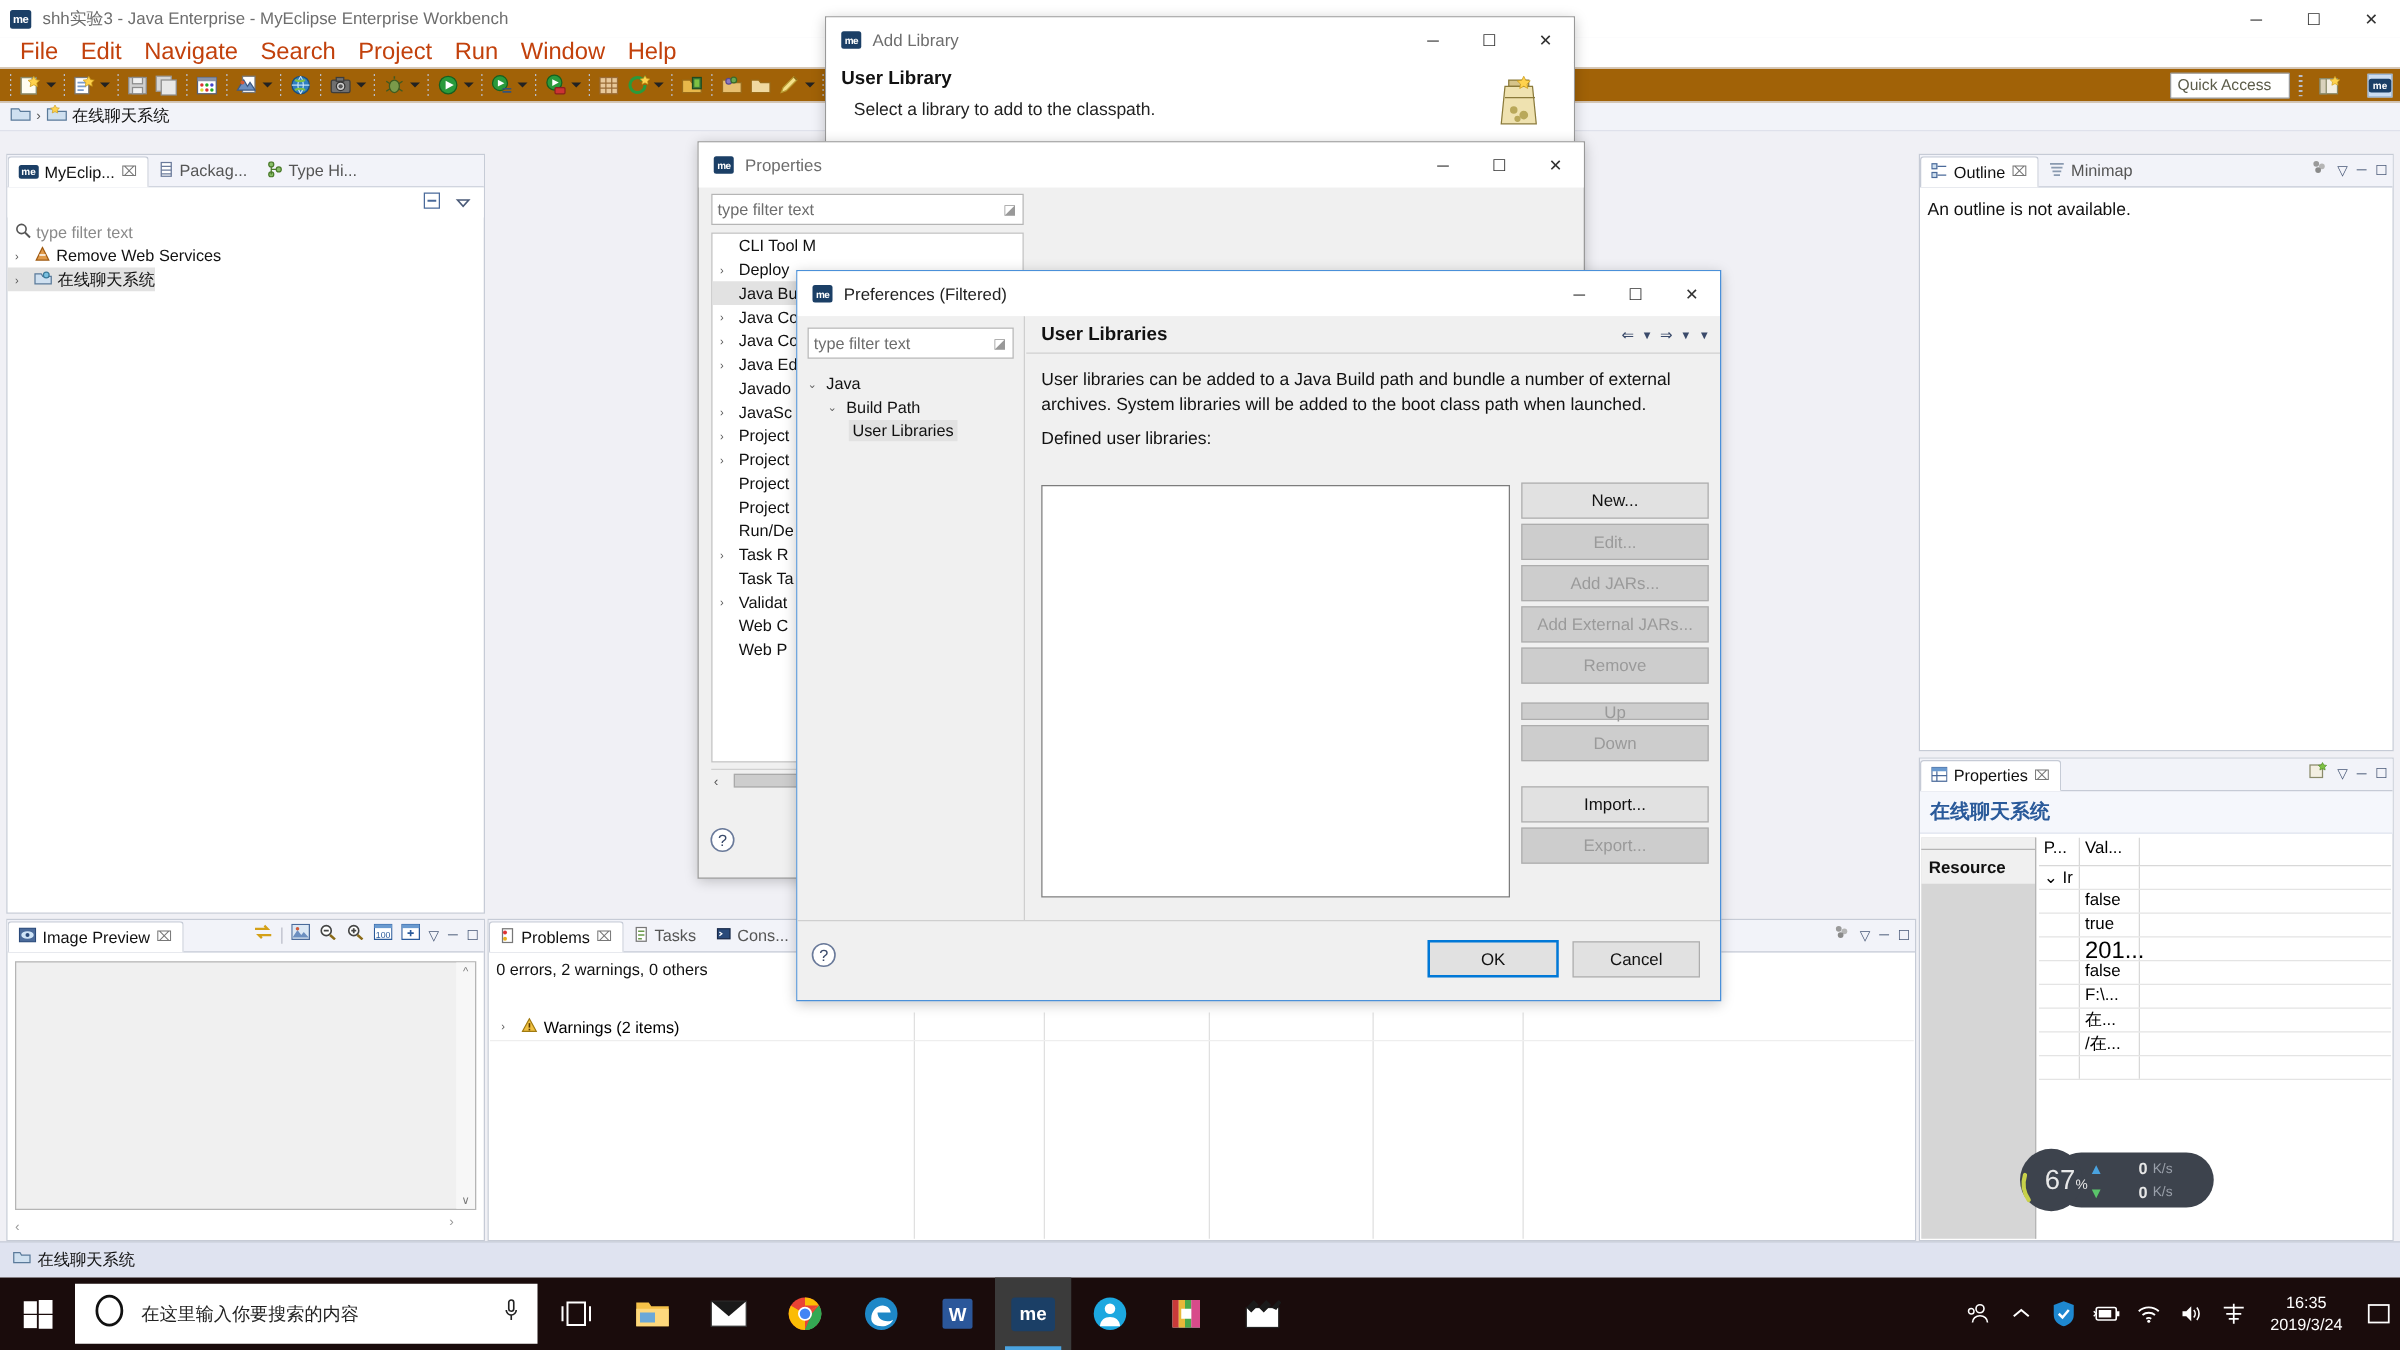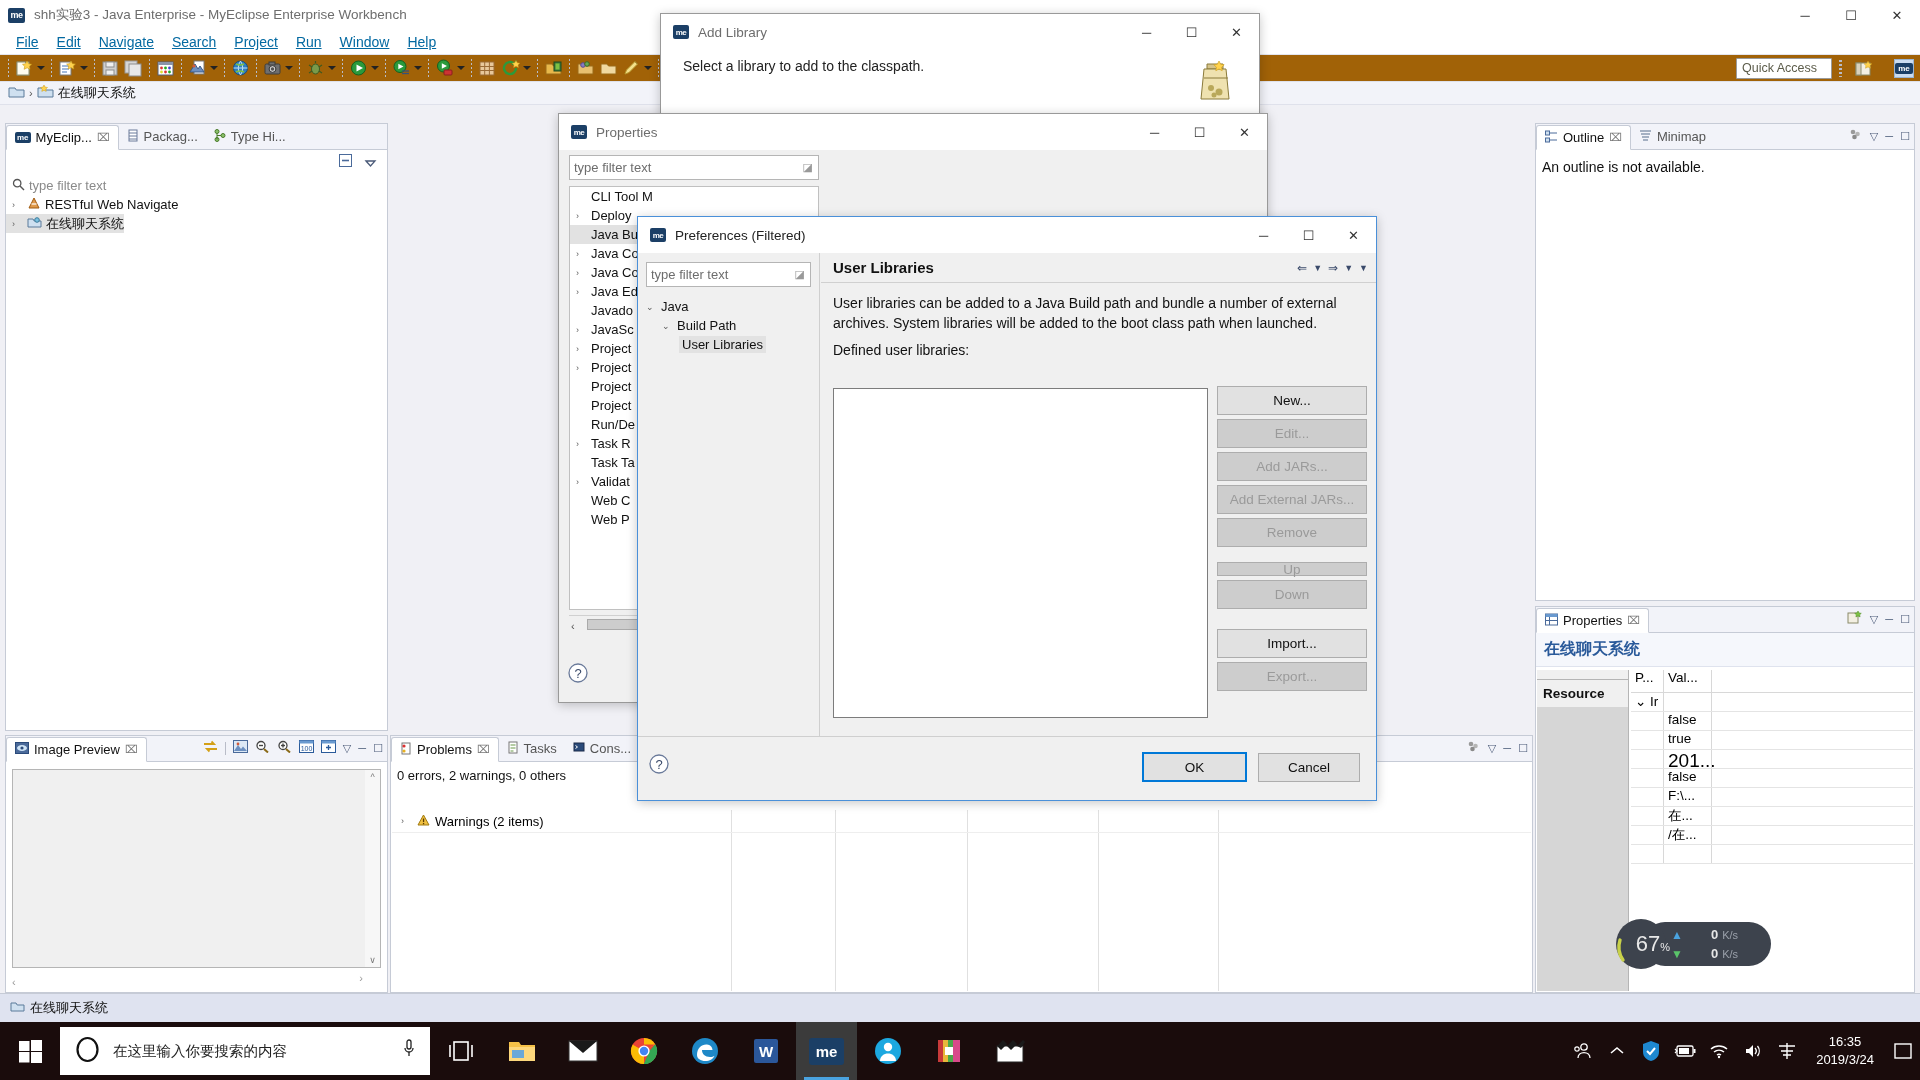--- a/index.html
+++ b/index.html
@@ -25,21 +25,21 @@
     font-size: 9px; font-weight: bold; display: flex; align-items: center;
     justify-content: center; border-radius: 2px; letter-spacing: -0.5px;
   }
   .title-text { font-size: 13.5px; color: #6d6d6d; margin-left: 9px; }
   .win-btns { position: absolute; right: 0; top: 0; display: flex; height: 30px; }
   .win-btn { width: 46px; display: flex; align-items: center; justify-content: center;
              font-size: 13px; color: #333; }
 
   .menubar { height: 24px; background: #ffffff; display: flex; align-items: center;
              padding-left: 7px; gap: 0px; }
-  .menu-item { font-size: 14px; color: #0369a1; padding: 2px 9px; cursor: default; text-decoration: underline; }
+  .menu-item { font-size: 19px; color: #c2410c; padding: 2px 9px; cursor: default; }
 
   .toolbar { height: 28px; background: #a16207; border-top: 1px solid #e3e5ee;
              border-bottom: 1px solid #dfe1eb; display: flex; align-items: center;
              padding-left: 4px; position: relative; }
   .tb-sep { width: 1px; height: 18px; margin: 0 4px;
             background: repeating-linear-gradient(to bottom,#b9bcc8 0 2px, transparent 2px 4px); }
   .tb-ico { width: 21px; height: 20px; margin: 0 1px; position: relative; }
   .tb-arrow { width: 11px; height: 20px; position: relative; }
   .tb-arrow::after {
     content: ""; position: absolute; left: 1px; top: 8px;
@@ -404,21 +404,21 @@
           <span style="color:#8a8a8a;">type filter text</span>
         </div>
         <div class="tree-row">
           <span class="twisty">›</span>
           <span class="ico">
             <svg width="14" height="13" viewBox="0 0 14 13">
                 <path d="M7 1 L12 11 H2z" fill="#e09a4a" stroke="#a05a10"></path>
                 <path d="M4.5 7h5" stroke="#fff" stroke-width="1.2"></path>
               </svg>
           </span>
-          <span>RESTful Web Navigate</span>
+          <span>Remove Web Services</span>
         </div>
         <div class="tree-row sel" style="width:118px;">
           <span class="twisty">›</span>
           <span class="ico">
             <svg width="15" height="13" viewBox="0 0 15 13">
                 <path d="M1 3h5l1.2 2H14v6H1z" fill="#cfe0f0" stroke="#5a7a9a"></path>
                 <circle cx="10" cy="4" r="2.3" fill="#7ac0e0" stroke="#3a7a9a"></circle>
               </svg>
           </span>
           <span>在线聊天系统</span>
@@ -703,20 +703,21 @@
     <div class="dlg-title">
       <div class="me-badge">me</div>
       <div class="dlg-title-text">Add Library</div>
       <div class="dlg-wbtns">
         <div class="dlg-wbtn">─</div>
         <div class="dlg-wbtn">☐</div>
         <div class="dlg-wbtn close">✕</div>
       </div>
     </div>
     <div style="position:relative; height:70px; background:#fff; border-bottom:1px solid #cfcfcf;">
+      <div style="font-size:15px; font-weight:bold; color:#111; padding:4px 0 0 12px;">User Library</div>
       <div style="font-size:14px; color:#222; padding:8px 0 0 22px;">Select a library to add to the classpath.</div>
       <div style="position:absolute; right:18px; top:6px;">
         <svg width="52" height="52" viewBox="0 0 52 52">
           <path d="M18 8h16v5H18z" fill="#d6c48a" stroke="#8a7a3a"></path>
           <path d="M15 13h22l3 30H12z" fill="#efe2b0" stroke="#8a7a3a"></path>
           <path d="M15 22h24" stroke="#8a7a3a"></path>
           <circle cx="22" cy="32" r="3" fill="#b9a85a"></circle>
           <circle cx="30" cy="36" r="3.5" fill="#b9a85a"></circle>
           <circle cx="25" cy="39" r="2.5" fill="#b9a85a"></circle>
           <path d="M30 5l1.6 3.2 3.6.5-2.6 2.5.6 3.5-3.2-1.7-3.2 1.7.6-3.5-2.6-2.5 3.6-.5z" fill="#ffd24d" stroke="#c99a1a" stroke-width=".6"></path>

